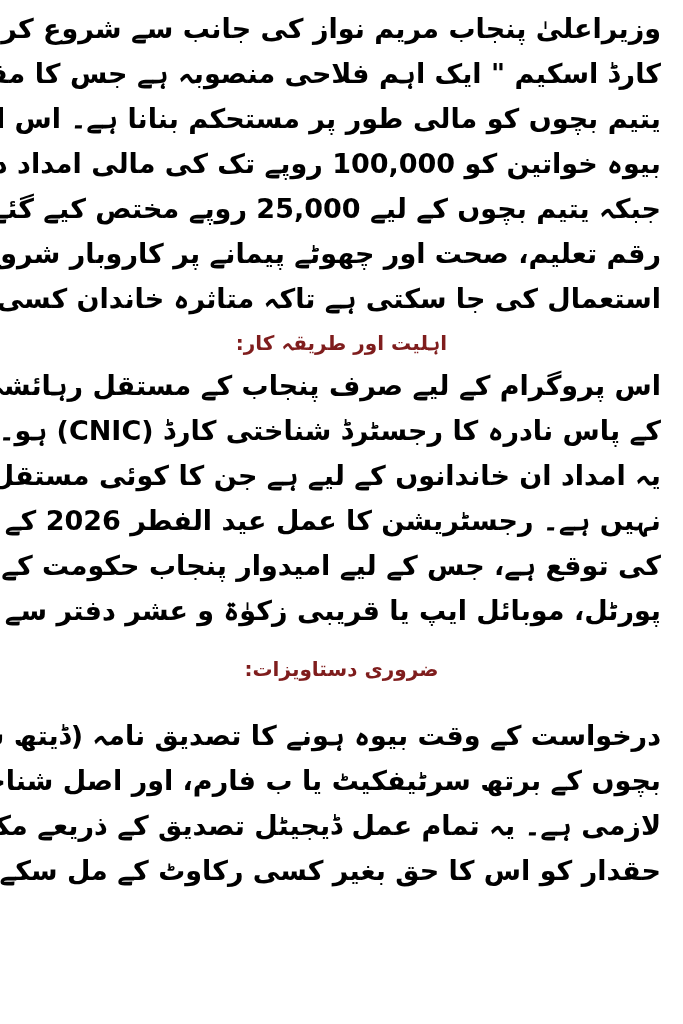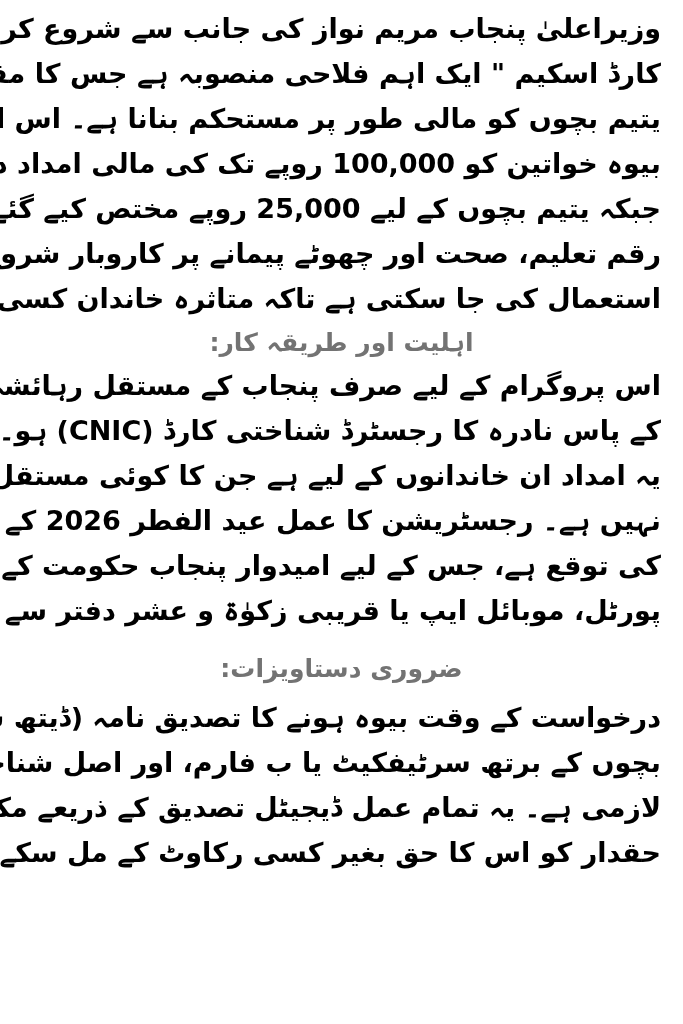--- a/index.html
+++ b/index.html
@@ -15,27 +15,27 @@
     box-sizing: border-box;
     width: 683px;
   }
   .para {
     font-size: 27px;
     font-weight: bold;
     line-height: 45px;
     margin: 0;
   }
   .heading {
-    color: #737373;
-    font-size: 25px;
+    color: #7f1d1d;
+    font-size: 20px;
     font-weight: bold;
     line-height: 40px;
     margin: 2px 0 0 0;
   }
-  .heading.h2 { margin-top: 16px; margin-bottom: 6px; }
+  .heading.h2 { margin-top: 16px; margin-bottom: 24px; }
   .line { display: block; white-space: nowrap; }
 </style>
 </head>
 <body>
 
 <div class="doc">
 
   <p class="para">
     <span class="line">وزیراعلیٰ پنجاب مریم نواز کی جانب سے شروع کردہ "پنجاب رحمت</span>
     <span class="line">کارڈ اسکیم " ایک اہم فلاحی منصوبہ ہے جس کا مقصد بیوہ خواتین اور</span>

